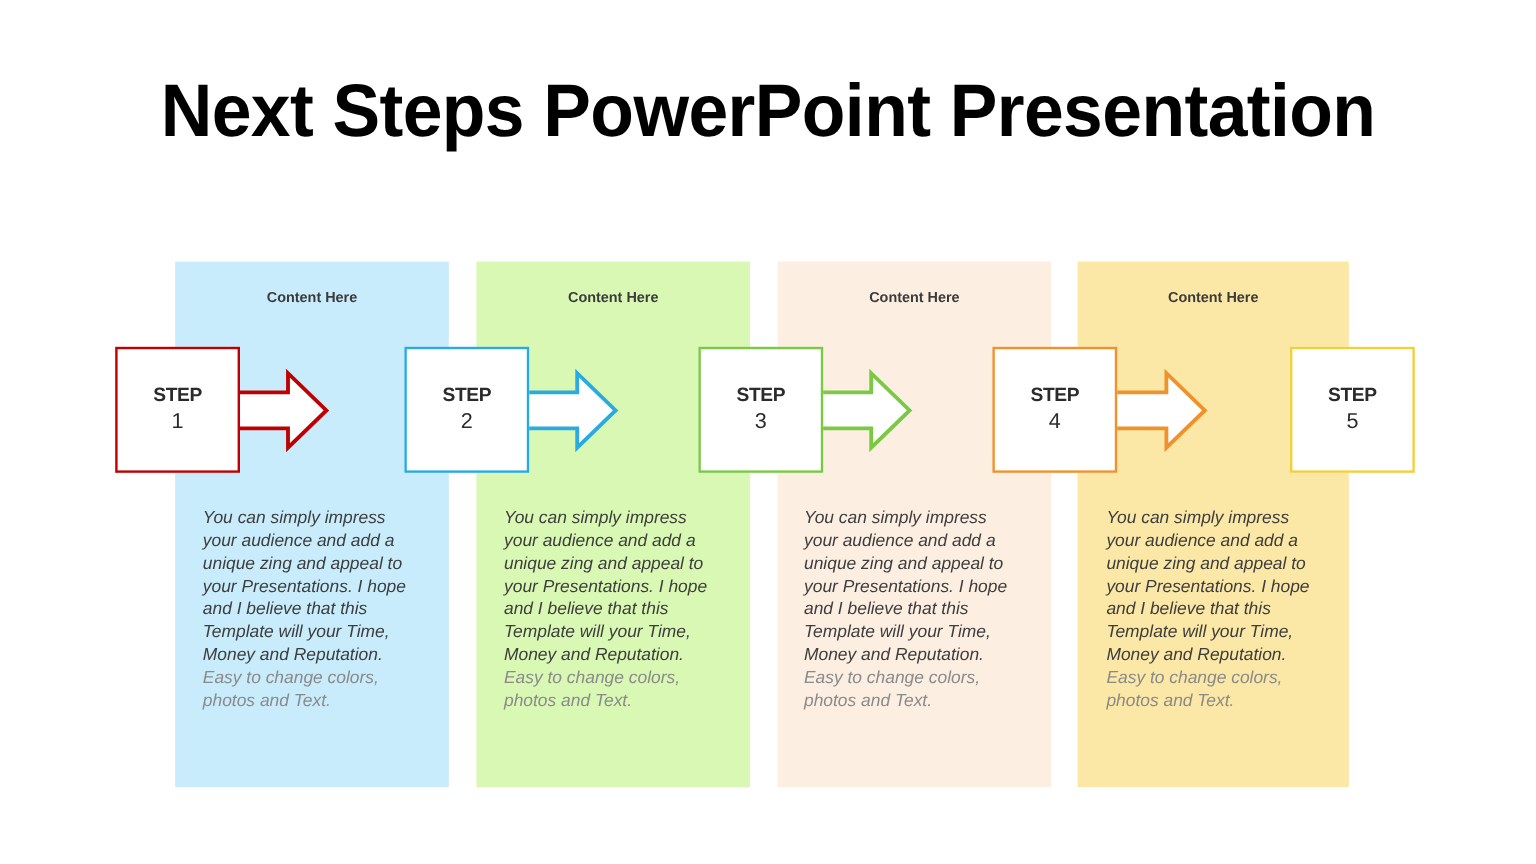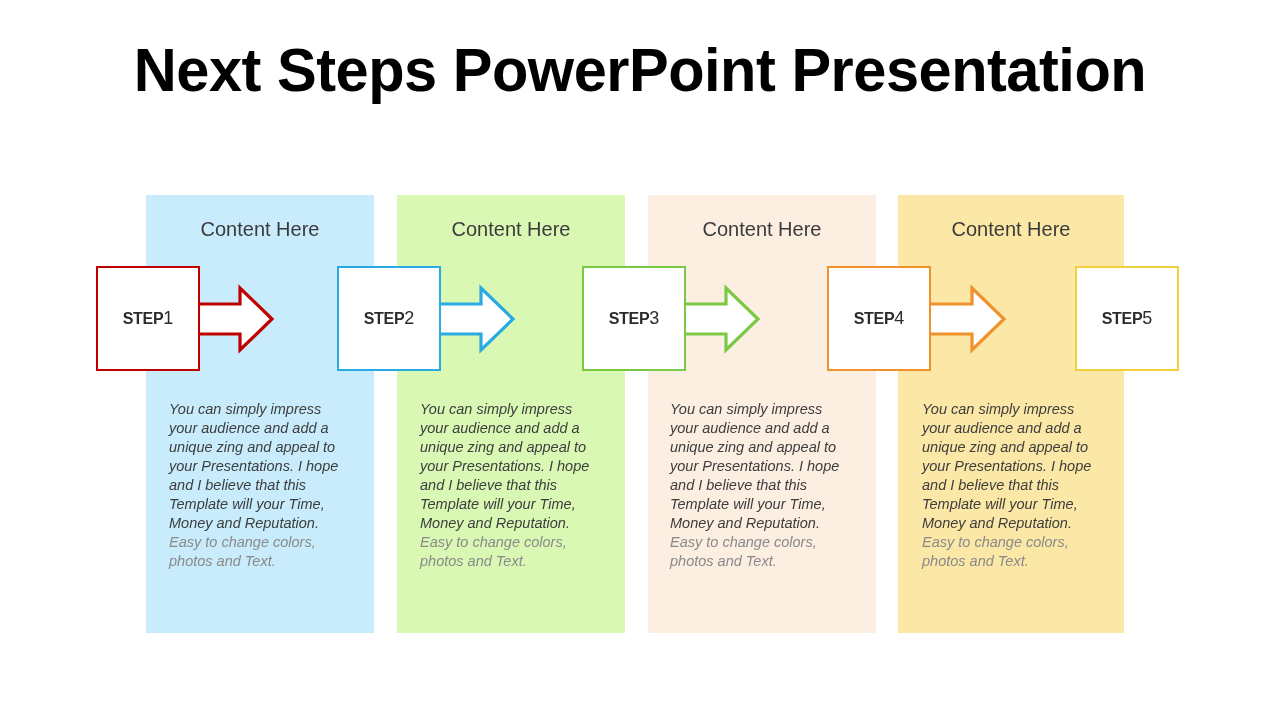--- a/index.html
+++ b/index.html
@@ -12,20 +12,21 @@
     height: 720px;
     position: relative;
     overflow: hidden;
     font-family: "Liberation Sans", sans-serif;
   }
 
   #slide {
     position: absolute;
     inset: 0;
     background: #ffffff;
+    margin-top: 23px;
   }
 
   
   #slide-title {
     position: absolute;
     left: 0;
     top: 34px;
     width: 1280px;
     text-align: center;
     font-size: 62px;
@@ -42,36 +43,36 @@
     position: absolute;
     top: 195px;
     height: 438px;
   }
 
   
   .col-header {
     position: absolute;
     top: 218px;
     text-align: center;
-    font-size: 20px;
-    font-weight: normal;
+    font-size: 12px;
+    font-weight: bold;
     color: #3b3b3b;
   }
 
   
   .step-box {
     position: absolute;
     top: 266px;
     width: 104px;
     height: 105px;
     background: #ffffff;
     border: 2px solid #cccccc;
     box-sizing: border-box;
     display: flex;
-    flex-direction: row;
+    flex-direction: column;
     align-items: center;
     justify-content: center;
     z-index: 5;
   }
   .step-word {
     font-size: 16px;
     font-weight: bold;
     color: #2b2b2b;
     line-height: 1.25;
     letter-spacing: -0.3px;

